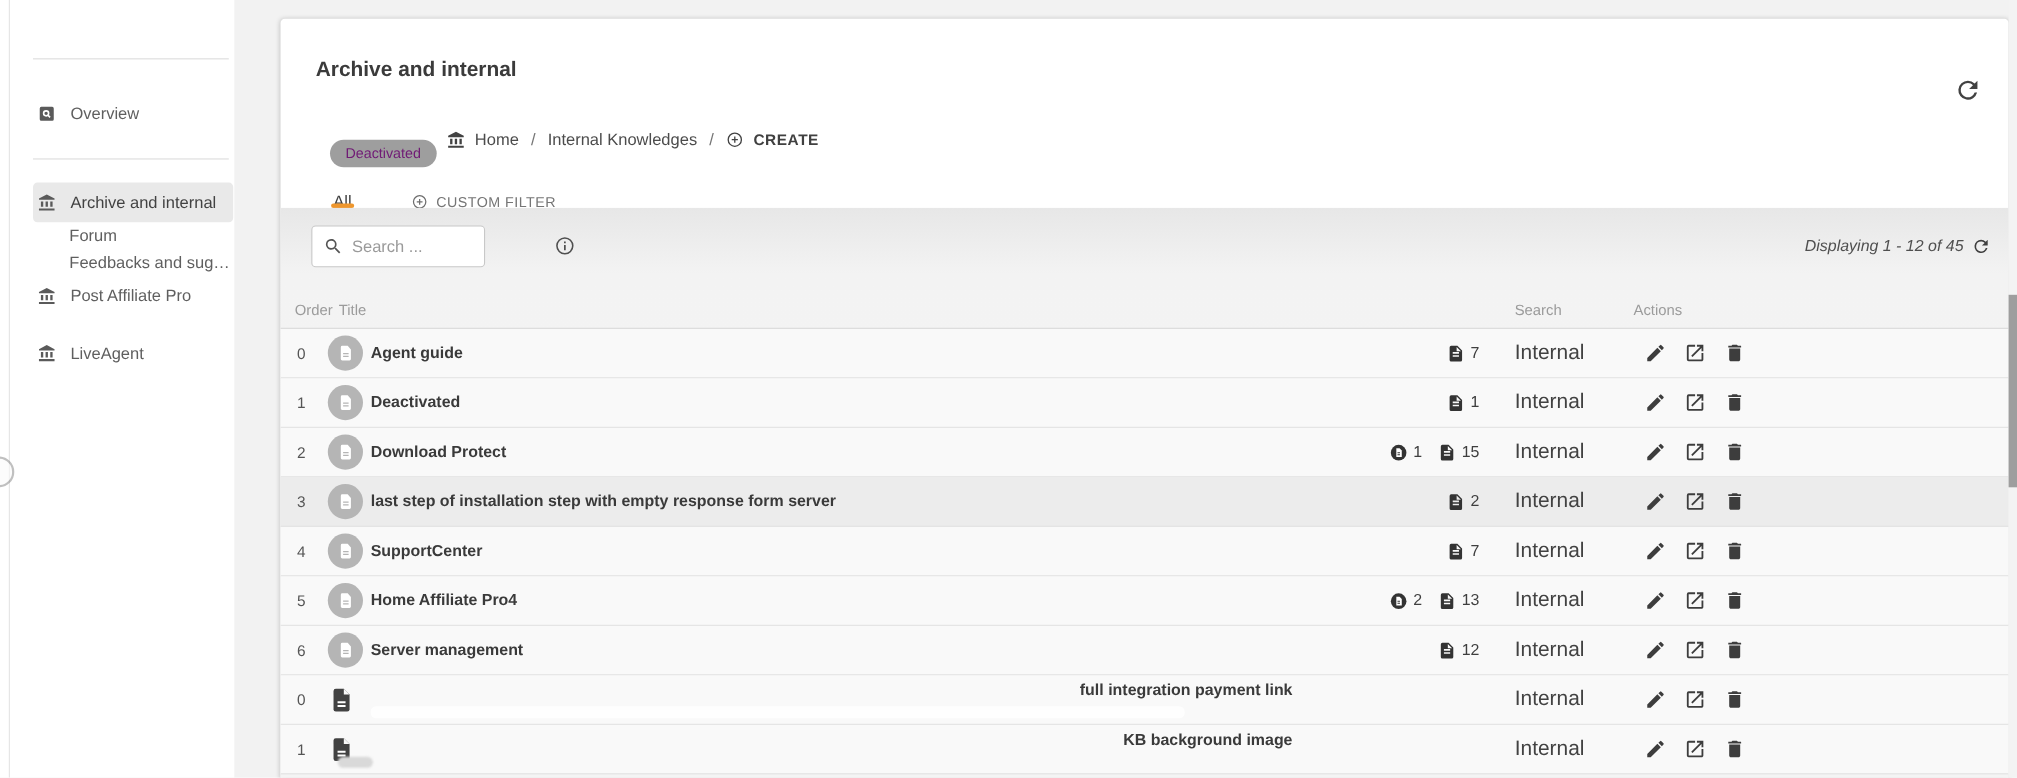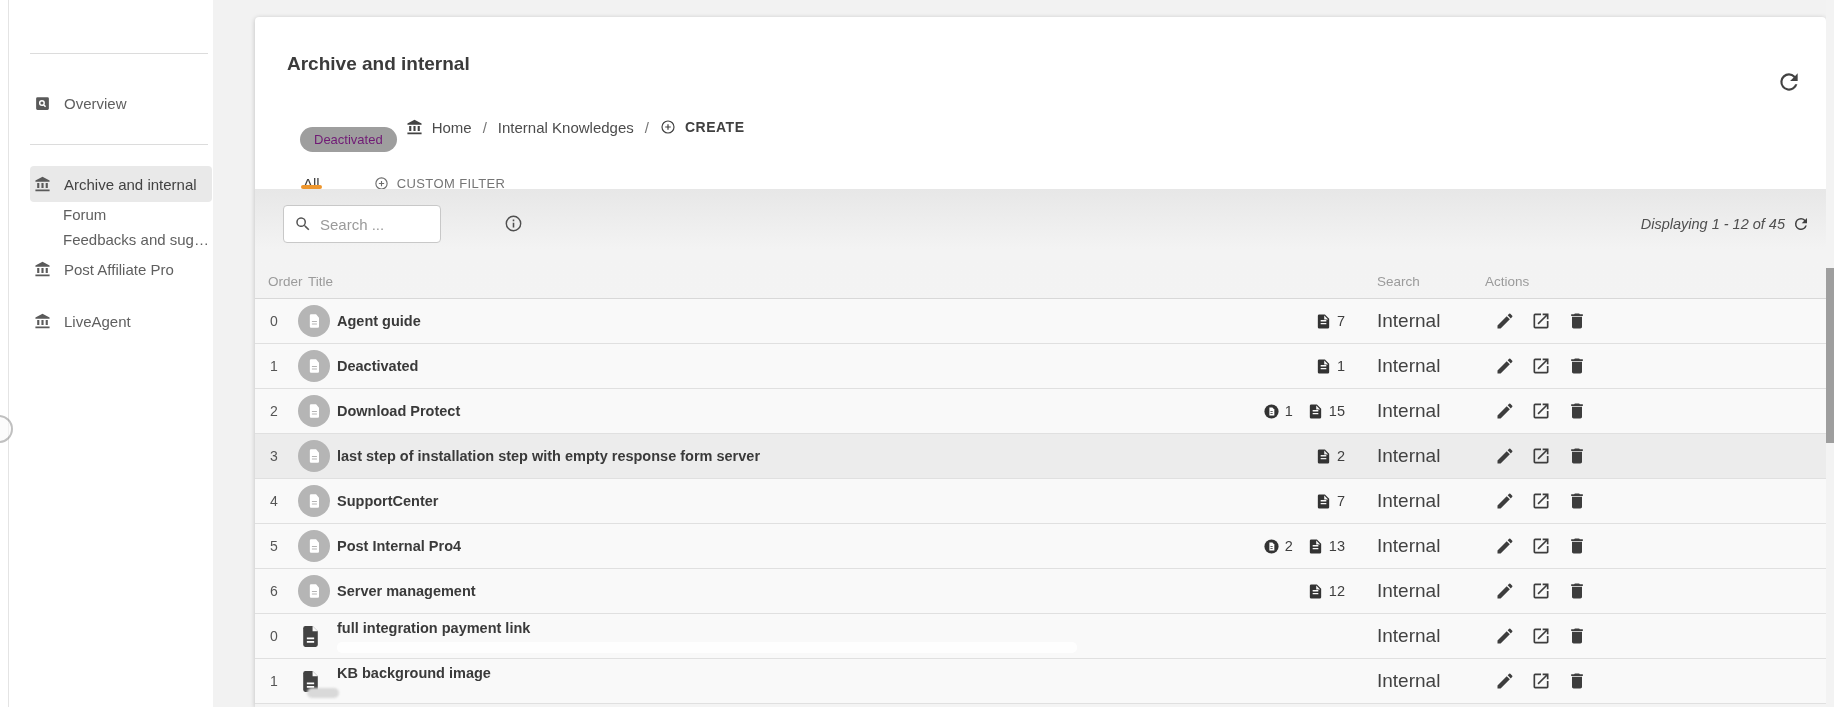--- a/index.html
+++ b/index.html
@@ -86,21 +86,21 @@
   .cell-order { font-size:14px; color:#555555; padding-left:2px; }
   .cell-icon { display:flex; align-items:center; }
   .avatar { width:32px; height:32px; border-radius:50%; background:#b5b5b5; display:none;
             align-items:center; justify-content:center; }
   .avatar svg { width:20px; height:20px; }
   .article-ic { width:25px; height:31px; display:none; }
   .article-ic svg { width:100%; height:100%; }
   .kind-category .avatar { display:flex; }
   .kind-article .article-ic { display:inline-flex; }
   .cell-title { font-size:14.5px; font-weight:700; color:#3a3a3a; }
-  .kind-article .cell-title { align-self:start; padding-top:6px; }
+  .kind-article .cell-title { align-self:start; padding-top:6px;text-align:right; }
   .cell-counts { display:flex; justify-content:flex-end; align-items:center; gap:5px; font-size:14.5px; color:#3f3f3f; }
   .cnt-group { display:flex; align-items:center; gap:5px; }
   .cnt-group.circled { margin-right:9px; }
   .cnt-ic { width:17px; height:17px; color:#333333; display:inline-flex; }
   .cnt-ic svg { width:100%; height:100%; }
   .cell-status { font-size:19px; color:#424242; }
   .cell-actions { display:flex; align-items:center; gap:16px; }
   .act-ic { width:20px; height:20px; color:#3d3d3d; cursor:pointer; }
   .act-ic svg { width:100%; height:100%; }
   .bar-long, .bar-small { display:none; position:absolute; border-radius:5px; }
@@ -486,21 +486,21 @@
           <div class="row cols kind-category">
             <span class="cell-order">5</span>
             <span class="cell-icon">
               <span class="avatar">
                 <svg viewBox="0 0 24 24">
                   <use href="#i-docwhite"></use>
                 </svg>
               </span>
 
             </span>
-            <span class="cell-title">Post Internal Pro4</span>
+            <span class="cell-title">Home Affiliate Pro4</span>
             <span class="cell-counts">
               <span class="cnt-group circled">
                 <span class="cnt-ic">
                   <svg viewBox="0 0 24 24">
                     <use href="#i-circledoc"></use>
                   </svg>
                 </span>
                 <span>2</span>
               </span>
               <span class="cnt-group">

